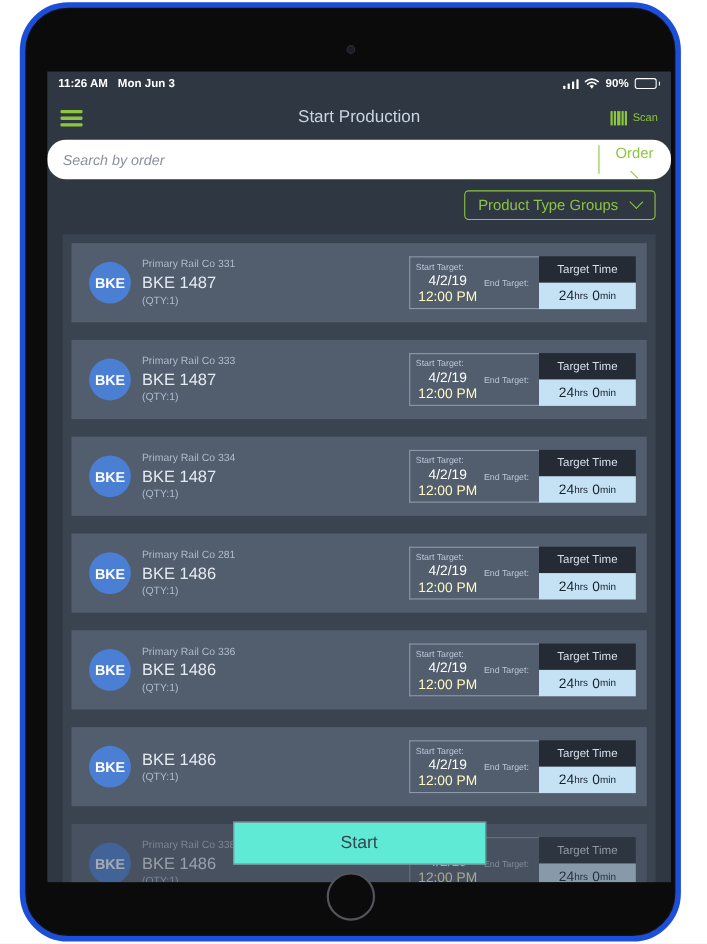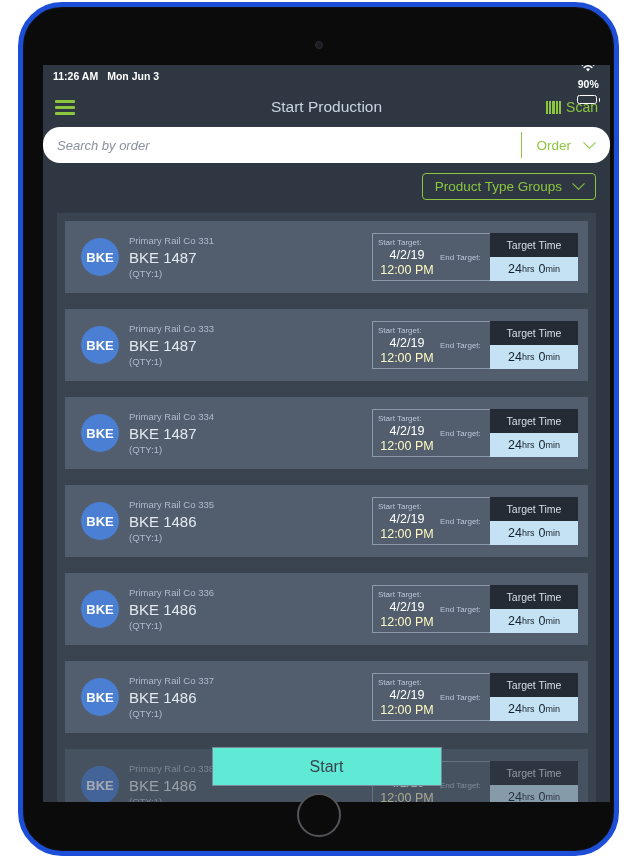--- a/index.html
+++ b/index.html
@@ -70,21 +70,20 @@
     font-size: 10.5px;
     font-weight: bold;
   }
   #sb-time { margin-right: 9px; }
   #sb-date { font-weight: bold; }
   #sb-right {
     margin-left: auto;
     display: flex;
     align-items: center;
     gap: 5px;
-    flex-direction: column;
   }
   .signal-bars { display: flex; align-items: flex-end; gap: 1.5px; height: 9px; }
   .signal-bars i { width: 2.5px; background: #ffffff; border-radius: .5px; display:block; }
   .signal-bars i:nth-child(1) { height: 3px; }
   .signal-bars i:nth-child(2) { height: 5px; }
   .signal-bars i:nth-child(3) { height: 7px; }
   .signal-bars i:nth-child(4) { height: 9px; }
 
   .battery-wrap { display: flex; align-items: center; gap: 2px; }
   .battery-body {
@@ -124,21 +123,21 @@
     cursor: pointer;
     z-index: 2;
   }
   .barcode { display: flex; align-items: center; gap: 1.5px; height: 13px; }
   .barcode i { display: block; background: #8cc63e; height: 100%; }
   .barcode i:nth-child(1) { width: 2px; }
   .barcode i:nth-child(2) { width: 1.5px; }
   .barcode i:nth-child(3) { width: 2.5px; }
   .barcode i:nth-child(4) { width: 1.5px; }
   .barcode i:nth-child(5) { width: 2px; }
-  #scan-label { color: #8cc63e; font-size: 14px; }
+  #scan-label { color: #8cc63e; font-size: 10px; }
 
   
   #searchbar {
     height: 36px;
     background: #ffffff;
     display: flex;
     align-items: center;
     border-radius: 17px;
   }
   #search-input {
@@ -155,20 +154,21 @@
   #search-input::placeholder { color: #8a909c; font-style: italic; }
 
   #order-select {
     display: flex;
     align-items: center;
     gap: 14px;
     padding: 0 16px 0 14px;
     border-left: 1px solid #8cc63e;
     height: 26px;
     cursor: pointer;
+    flex-direction: column;
   }
   #order-label { color: #8cc63e; font-size: 13.5px; }
 
   .chev {
     width: 9px; height: 9px;
     border-right: 1.6px solid #8cc63e;
     border-bottom: 1.6px solid #8cc63e;
     transform: rotate(45deg) translate(-2px,-2px);
   }
 
@@ -442,21 +442,21 @@
                 <span style="width:4px"></span>
                 <span>0</span>
                 <small>min</small>
               </div>
             </div>
           </div>
         </div>
         <div class="row">
           <div class="avatar">BKE</div>
           <div class="row-text">
-            <div class="row-sub">Primary Rail Co 335</div>
+            <div class="row-sub">Primary Rail Co 281</div>
             <div class="row-title">BKE 1486</div>
             <div class="row-qty">(QTY:1)</div>
           </div>
           <div class="targets">
             <div class="target-dates">
               <div class="td-left">
                 <div class="td-start-label">Start Target:</div>
                 <div class="td-date">4/2/19</div>
                 <div class="td-time">12:00 PM</div>
               </div>
@@ -498,21 +498,20 @@
                 <span style="width:4px"></span>
                 <span>0</span>
                 <small>min</small>
               </div>
             </div>
           </div>
         </div>
         <div class="row">
           <div class="avatar">BKE</div>
           <div class="row-text">
-            <div class="row-sub">Primary Rail Co 337</div>
             <div class="row-title">BKE 1486</div>
             <div class="row-qty">(QTY:1)</div>
           </div>
           <div class="targets">
             <div class="target-dates">
               <div class="td-left">
                 <div class="td-start-label">Start Target:</div>
                 <div class="td-date">4/2/19</div>
                 <div class="td-time">12:00 PM</div>
               </div>

